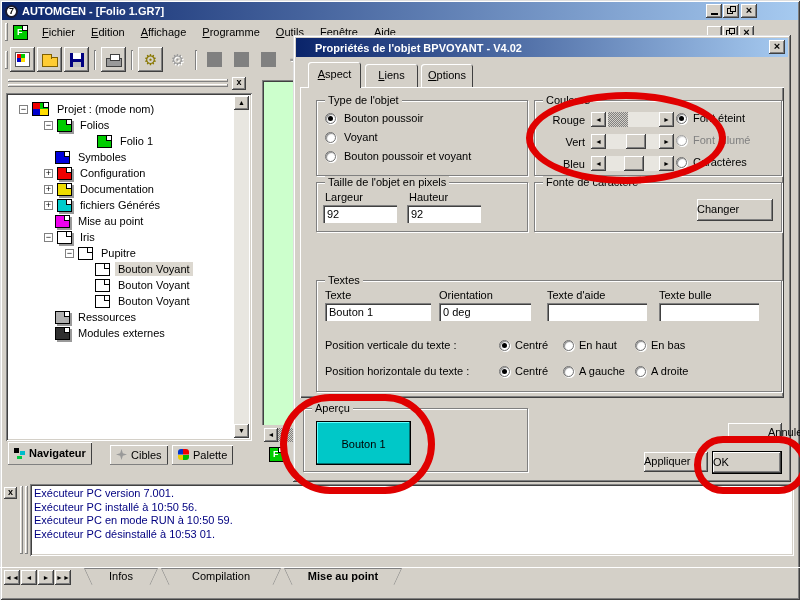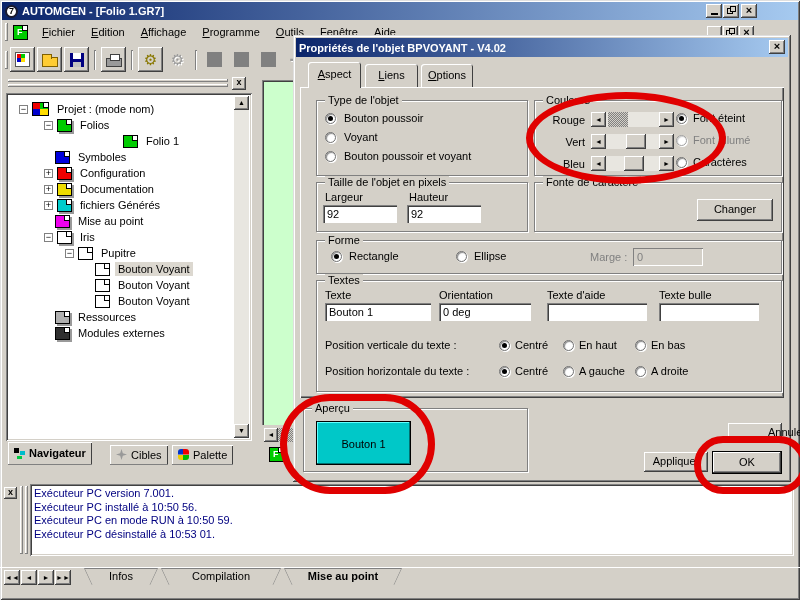--- a/index.html
+++ b/index.html
@@ -102,41 +102,41 @@
   .hatch { background-color:#d4d0c8;
     background-image:linear-gradient(45deg,#808080 25%,transparent 25%,transparent 75%,#808080 75%),
                      linear-gradient(45deg,#808080 25%,transparent 25%,transparent 75%,#808080 75%);
     background-size:2px 2px; background-position:0 0,1px 1px; }
 
   
   .dialog { left:293px; top:35px; width:498px; height:447px; background:#d4d0c8;
     box-shadow: inset -1px -1px 0 #404040, inset 1px 1px 0 #dfdfdf, inset -2px -2px 0 #808080, inset 2px 2px 0 #fff; z-index:10; }
   .dlg-title { position:absolute; left:3px; top:3px; width:492px; height:19px;
     background:linear-gradient(90deg,#0a246a,#a6caf0); color:#fff; font-weight:bold;
-    display:flex; align-items:center; padding-left:3px; }
+    display:flex; align-items:center; padding-left:19px; }
   .dlg-close { position:absolute; right:3px; top:2px; width:16px; height:14px; }
   .dlg-tab { position:absolute; background:#d4d0c8; text-align:center;
     box-shadow:inset 1px 1px 0 #fff, inset -1px 0 0 #404040; border-radius:3px 3px 0 0; line-height:22px; }
   .dlg-tab::first-letter { text-decoration:underline; }
   .dlg-tab.active { z-index:3; font-weight:normal; line-height:24px; }
   .tab-page { position:absolute; left:7px; top:52px; width:484px; height:311px;
     background:#d4d0c8; box-shadow: inset 1px 1px 0 #fff, inset -1px -1px 0 #404040, inset -2px -2px 0 #808080; }
   .grp { position:absolute; border:1px solid #808080; box-shadow:1px 1px 0 #fff, inset 1px 1px 0 #fff; }
   .grp-lbl { position:absolute; top:-7px; left:8px; background:#d4d0c8; padding:0 3px; line-height:13px; }
   .rad { position:absolute; width:11px; height:11px; border-radius:50%; background:#fff;
     border:1px solid #707070; box-shadow:inset 1px 1px 1px rgba(0,0,0,.45), 1px 1px 0 #fff; }
   .rad.sel::after { content:""; position:absolute; left:2px; top:2px; width:5px; height:5px; border-radius:50%; background:#000; }
   .rad.dis { border-color:#a0a0a0; box-shadow:inset 1px 1px 1px rgba(0,0,0,.2), 1px 1px 0 #fff; }
   .dis-label { color:#808080; }
   .txt { position:absolute; border:none; outline:none; background:#fff; color:#000;
     box-shadow: inset 1px 1px 0 #808080, inset 2px 2px 0 #404040, inset -1px -1px 0 #fff;
     font:11px "Liberation Sans",sans-serif; padding:2px 4px; }
   .txt.dis { background:#d4d0c8; color:#808080; box-shadow: inset 1px 1px 0 #808080, inset -1px -1px 0 #fff; }
   .btn { position:absolute; background:#d4d0c8; box-shadow: inset -1px -1px 0 #404040, inset 1px 1px 0 #fff, inset -2px -2px 0 #808080;
-    text-align:center; font:11px "Liberation Sans",sans-serif; }
+    font:11px "Liberation Sans",sans-serif; }
   .btn.default { border:1px solid #000; }
   .slider-btn { position:absolute; width:15px; height:15px; text-align:center; font-size:7px; line-height:15px; }
   .slider-track { position:absolute; height:15px; background:#e8e6e0; }
   .slider-thumb { position:absolute; top:0; width:20px; height:15px; }
   .preview-btn { position:absolute; border:1px solid #000; text-align:center; box-shadow:inset -1px -1px 0 #007070, inset 1px 1px 0 #60ffff; }
 
   
   .log-close { left:4px; top:487px; width:13px; height:12px; text-align:center; line-height:10px; font-size:9px; font-weight:bold; }
   .log-grip { top:486px; width:3px; height:68px; }
   .log-box { left:30px; top:484px; width:764px; height:72px; }
@@ -234,21 +234,21 @@
     <div class="tree-row" style="left:10px;top:5px;">
       <span class="expander">−</span>
       <span class="ti proj"></span>
       <span class="tree-label">Projet : (mode nom)</span>
     </div>
     <div class="tree-row" style="left:35px;top:21px;">
       <span class="expander">−</span>
       <span class="ti stack t-green"></span>
       <span class="tree-label">Folios</span>
     </div>
-    <div class="tree-row" style="left:82px;top:37px;padding-left:32px;">
+    <div class="tree-row" style="left:56px;top:37px;padding-left:32px;">
       <span class="ti t-green"></span>
       <span class="tree-label">Folio 1</span>
     </div>
     <div class="tree-row" style="left:46px;top:53px;">
       <span class="ti t-blue"></span>
       <span class="tree-label">Symboles</span>
     </div>
     <div class="tree-row" style="left:35px;top:69px;">
       <span class="expander">+</span>
       <span class="ti stack t-red"></span>
@@ -399,33 +399,20 @@
       <span class="abs" style="left:92px;top:8px;">Hauteur</span>
       <input class="txt" style="left: 6px; top: 22px; width: 74px; height: 18px;" value="92">
       <input class="txt" style="left: 90px; top: 22px; width: 74px; height: 18px;" value="92">
     </div>
 
     <div class="grp" style="left:234px;top:95px;width:248px;height:50px;">
       <span class="grp-lbl">Fonte de caractère</span>
       <div class="btn" style="left:162px;top:16px;width:76px;height:22px;line-height:21px;">Changer</div>
     </div>
 
-    <div class="grp" style="left:16px;top:153px;width:466px;height:34px;">
-      <span class="grp-lbl">Forme</span>
-      <div>
-        <span class="rad sel" style="left:14px;top:10px;"></span>
-        <span class="abs" style="left:32px;top:9px;">Rectangle</span>
-      </div>
-      <div>
-        <span class="rad" style="left:139px;top:10px;"></span>
-        <span class="abs" style="left:157px;top:9px;">Ellipse</span>
-      </div>
-      <span class="abs dis-label" style="left:273px;top:10px;">Marge :</span>
-      <input class="txt dis" style="left: 316px; top: 7px; width: 70px; height: 18px;" disabled="" value="0">
-    </div>
 
     <div class="grp" style="left:16px;top:193px;width:466px;height:112px;">
       <span class="grp-lbl">Textes</span>
       <span class="abs" style="left:8px;top:8px;">Texte</span>
       <span class="abs" style="left:122px;top:8px;">Orientation</span>
       <span class="abs" style="left:230px;top:8px;">Texte d'aide</span>
       <span class="abs" style="left:342px;top:8px;">Texte bulle</span>
       <input class="txt" style="left: 8px; top: 22px; width: 106px; height: 18px;" value="Bouton 1">
       <input class="txt" style="left: 122px; top: 22px; width: 92px; height: 18px;" value="0 deg">
       <input class="txt" style="left: 230px; top: 22px; width: 100px; height: 18px;" value="">

